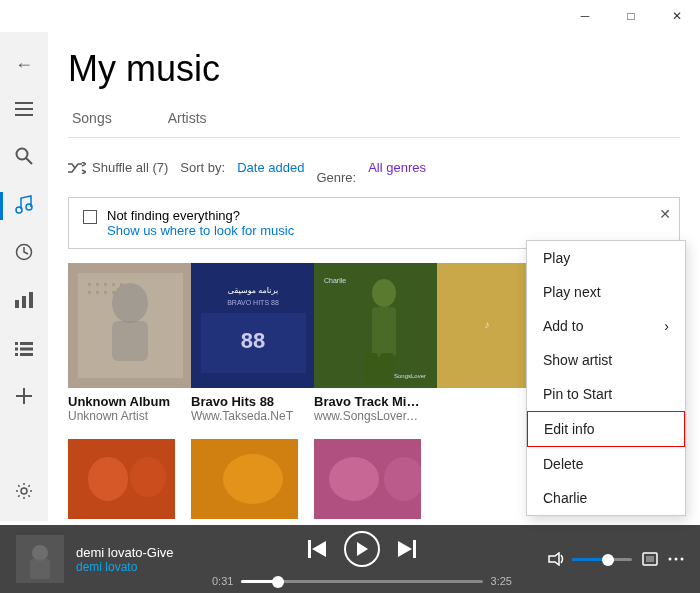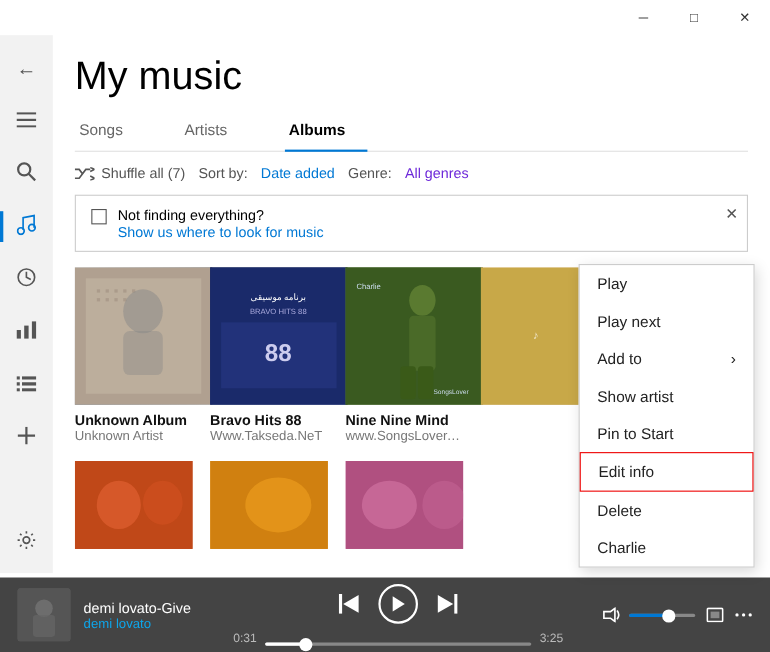--- a/index.html
+++ b/index.html
@@ -129,21 +129,21 @@
     }
     .shuffle-btn {
       display: flex;
       align-items: center;
       gap: 6px;
       cursor: pointer;
       color: #555;
     }
     .sort-label { color: #555; }
     .sort-value { color: #0078d4; cursor: pointer; }
-    .genre-label { color: #555; }
+    .genre-label { color: #555; margin-top: 20px; }
     .genre-value { color: #6d28d9; cursor: pointer; }
 
     
     .alert-banner {
       border: 1px solid #ccc;
       padding: 10px 14px;
       margin-bottom: 14px;
       display: flex;
       align-items: flex-start;
       gap: 10px;
@@ -280,21 +280,21 @@
     }
     .np-btn.play {
       width: 36px;
       height: 36px;
       border-radius: 50%;
       border: 2px solid #fff;
       font-size: 16px;
     }
     .np-progress {
       display: flex;
-      align-items: flex-end;
+      align-items: center;
       gap: 8px;
       width: 100%;
       max-width: 300px;
     }
     .np-time { color: #bbb; font-size: 11px; }
     .np-progress-bar {
       flex: 1;
       height: 3px;
       background: #888;
       border-radius: 2px;
@@ -443,21 +443,20 @@
     </span>
   </div>
 </div>
 
 <div class="main">
   <h1 class="page-title">My music</h1>
 
   <div class="tabs">
     <div class="tab">Songs</div>
     <div class="tab">Artists</div>
-    <div class="tab active">Albums</div>
   </div>
 
   <div class="controls-bar">
     <div class="shuffle-btn">
       <svg width="18" height="12" viewBox="0 0 18 12">
           <path d="M0 2h4l3 4 3-4h4M14 0l4 2-4 2M0 10h4l6-8h4M14 8l4 2-4 2" stroke="#555" stroke-width="1.5" fill="none"></path>
         </svg>
       <span>Shuffle all (7)</span>
     </div>
     <span class="sort-label">Sort by:</span>
@@ -524,21 +523,21 @@
 
           <ellipse cx="70" cy="30" rx="12" ry="14" fill="#5a7a30"></ellipse>
           <rect x="58" y="44" width="24" height="50" rx="4" fill="#4a6a28"></rect>
           <rect x="50" y="90" width="14" height="30" rx="3" fill="#3a5a18"></rect>
           <rect x="66" y="90" width="14" height="30" rx="3" fill="#3a5a18"></rect>
 
           <text x="10" y="20" fill="#cde" font-size="7" font-family="Arial">Charlie</text>
           <text x="80" y="115" fill="#cde" font-size="6" font-family="Arial">SongsLover</text>
         </svg>
       </div>
-      <div class="album-title">Nine Nine Mind</div>
+      <div class="album-title">Bravo Track Mind</div>
       <div class="album-artist">www.SongsLover.cc</div>
     </div>
 
     <div class="album-item" style="width:100px; overflow:hidden;">
       <div class="album-cover" style="background: linear-gradient(135deg, #e0c080 0%, #c0a050 100%); width:100px; height:125px;">
         <svg width="100" height="125" viewBox="0 0 100 125">
           <rect width="100" height="125" fill="#c8a848"></rect>
           <text x="50" y="65" text-anchor="middle" fill="#fff" font-size="10" opacity="0.7">♪</text>
         </svg>
       </div>

